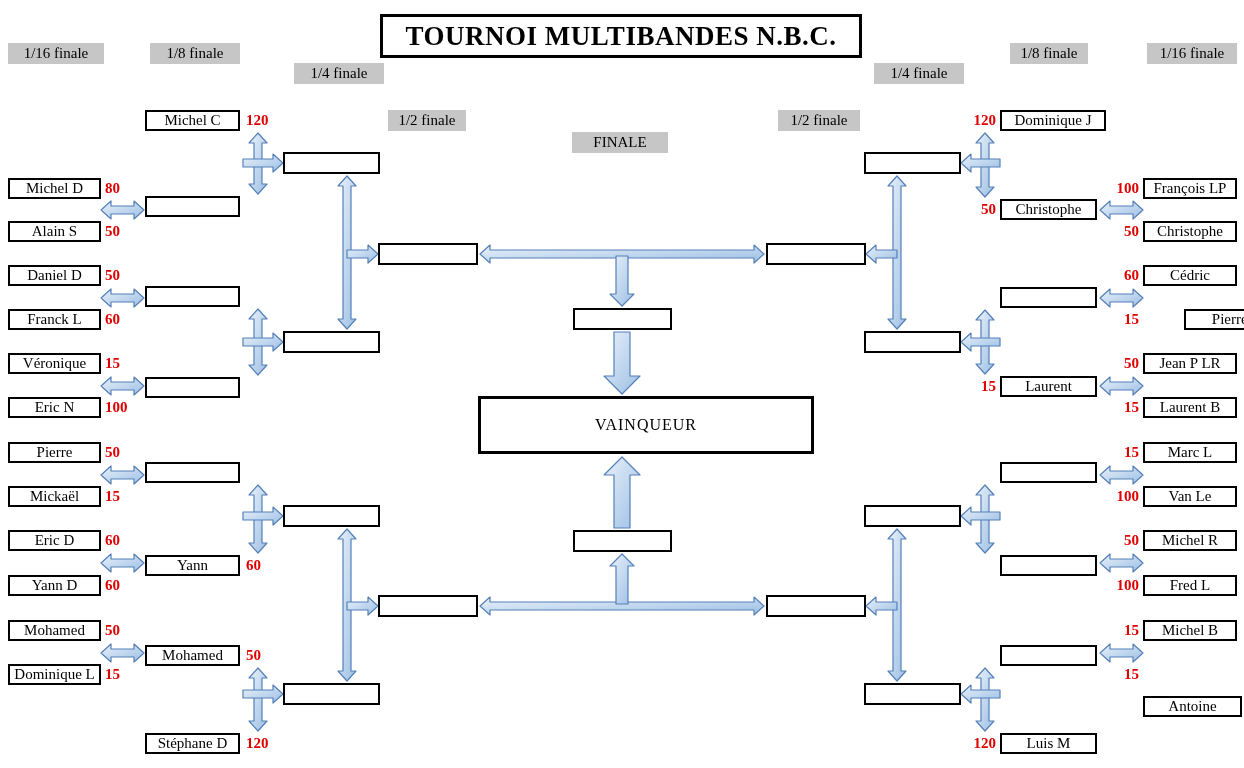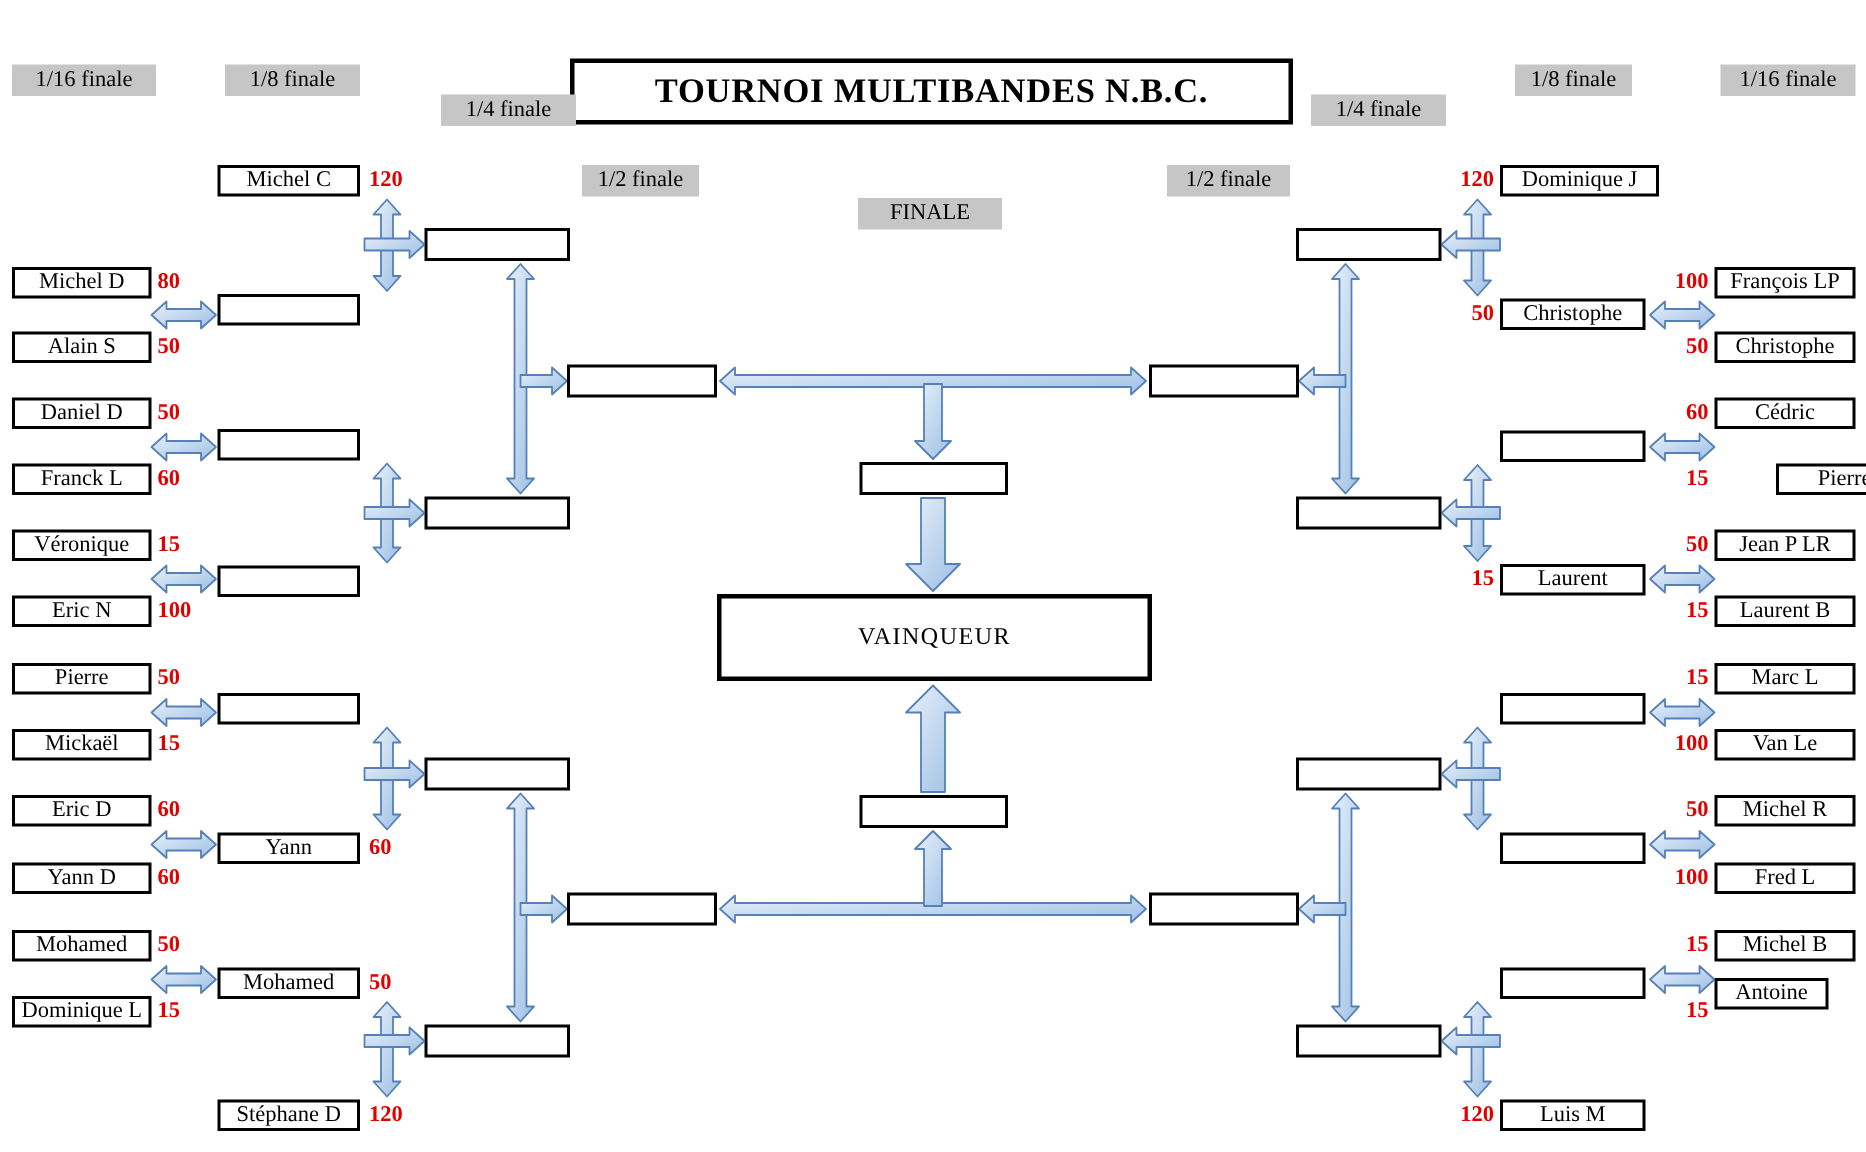--- a/index.html
+++ b/index.html
@@ -1,20 +1,20 @@
 <!DOCTYPE html>
 <html><head>
 <meta charset="utf-8">
 <style>
   html,body{margin:0;padding:0;background:#fff;}
   .stage{position:relative;width:1244px;height:768px;background:#fff;overflow:hidden;
          font-family:"Liberation Serif",serif;color:#000;}
   .abs{position:absolute;box-sizing:border-box;}
   .titlebox{border:3px solid #000;background:#fff;display:flex;align-items:center;justify-content:center;
-            font-weight:bold;font-size:23px;letter-spacing:.5px;margin-top:25px;}
+            font-weight:bold;font-size:27px;letter-spacing:.5px;}
   .rlabel{background:#c6c6c6;height:21px;display:flex;align-items:center;justify-content:center;font-size:15px;}
   .pbox{border:2px solid #000;background:#fff;height:21px;display:flex;align-items:center;justify-content:center;
         font-size:15px;white-space:nowrap;overflow:hidden;}
   .mbox{border:2px solid #000;background:#fff;}
   .score{color:#e00000;font-weight:bold;font-size:15px;height:21px;display:flex;align-items:center;}
   .score.r{justify-content:flex-end;}
   .winner{border:3px solid #000;background:#fff;display:flex;align-items:center;justify-content:center;
           font-size:16px;letter-spacing:1px;}
   #arrow-layer{left:0;top:0;pointer-events:none;}
 </style>
@@ -126,21 +126,21 @@
   <div class="abs mbox" style="left:283px;top:152px;width:97px;height:22px"></div>
   <div class="abs mbox" style="left:283px;top:331px;width:97px;height:22px"></div>
   <div class="abs mbox" style="left:283px;top:505px;width:97px;height:22px"></div>
   <div class="abs mbox" style="left:283px;top:683px;width:97px;height:22px"></div>
 
   <div class="abs mbox" style="left:378px;top:243px;width:100px;height:22px"></div>
   <div class="abs mbox" style="left:378px;top:595px;width:100px;height:22px"></div>
 
   <div class="abs mbox" style="left:573px;top:308px;width:99px;height:22px"></div>
   <div class="abs mbox" style="left:573px;top:530px;width:99px;height:22px"></div>
-  <div class="abs winner" style="left:478px;top:396px;width:290px;height:58px">VAINQUEUR</div>
+  <div class="abs winner" style="left:478px;top:396px;width:336px;height:58px">VAINQUEUR</div>
 
   <div class="abs mbox" style="left:766px;top:243px;width:100px;height:22px"></div>
   <div class="abs mbox" style="left:766px;top:595px;width:100px;height:22px"></div>
 
   <div class="abs mbox" style="left:864px;top:152px;width:97px;height:22px"></div>
   <div class="abs mbox" style="left:864px;top:331px;width:97px;height:22px"></div>
   <div class="abs mbox" style="left:864px;top:505px;width:97px;height:22px"></div>
   <div class="abs mbox" style="left:864px;top:683px;width:97px;height:22px"></div>
 
   <div class="abs score r" style="left:951px;top:110px;width:45px">120</div>
@@ -172,15 +172,15 @@
   <div class="abs pbox" style="left:1143px;top:442px;width:94px">Marc L</div>
   <div class="abs score r" style="left:1097px;top:486px;width:42px">100</div>
   <div class="abs pbox" style="left:1143px;top:486px;width:94px">Van Le</div>
   <div class="abs score r" style="left:1097px;top:530px;width:42px">50</div>
   <div class="abs pbox" style="left:1143px;top:530px;width:94px">Michel R</div>
   <div class="abs score r" style="left:1097px;top:575px;width:42px">100</div>
   <div class="abs pbox" style="left:1143px;top:575px;width:94px">Fred L</div>
   <div class="abs score r" style="left:1097px;top:620px;width:42px">15</div>
   <div class="abs pbox" style="left:1143px;top:620px;width:94px">Michel B</div>
   <div class="abs score r" style="left:1097px;top:664px;width:42px">15</div>
-  <div class="abs pbox" style="left:1143px;top:652px;width:76px">Antoine</div>
+  <div class="abs pbox" style="left:1143px;top:696px;width:99px">Antoine</div>
 
 </div>
 
 </body></html>

